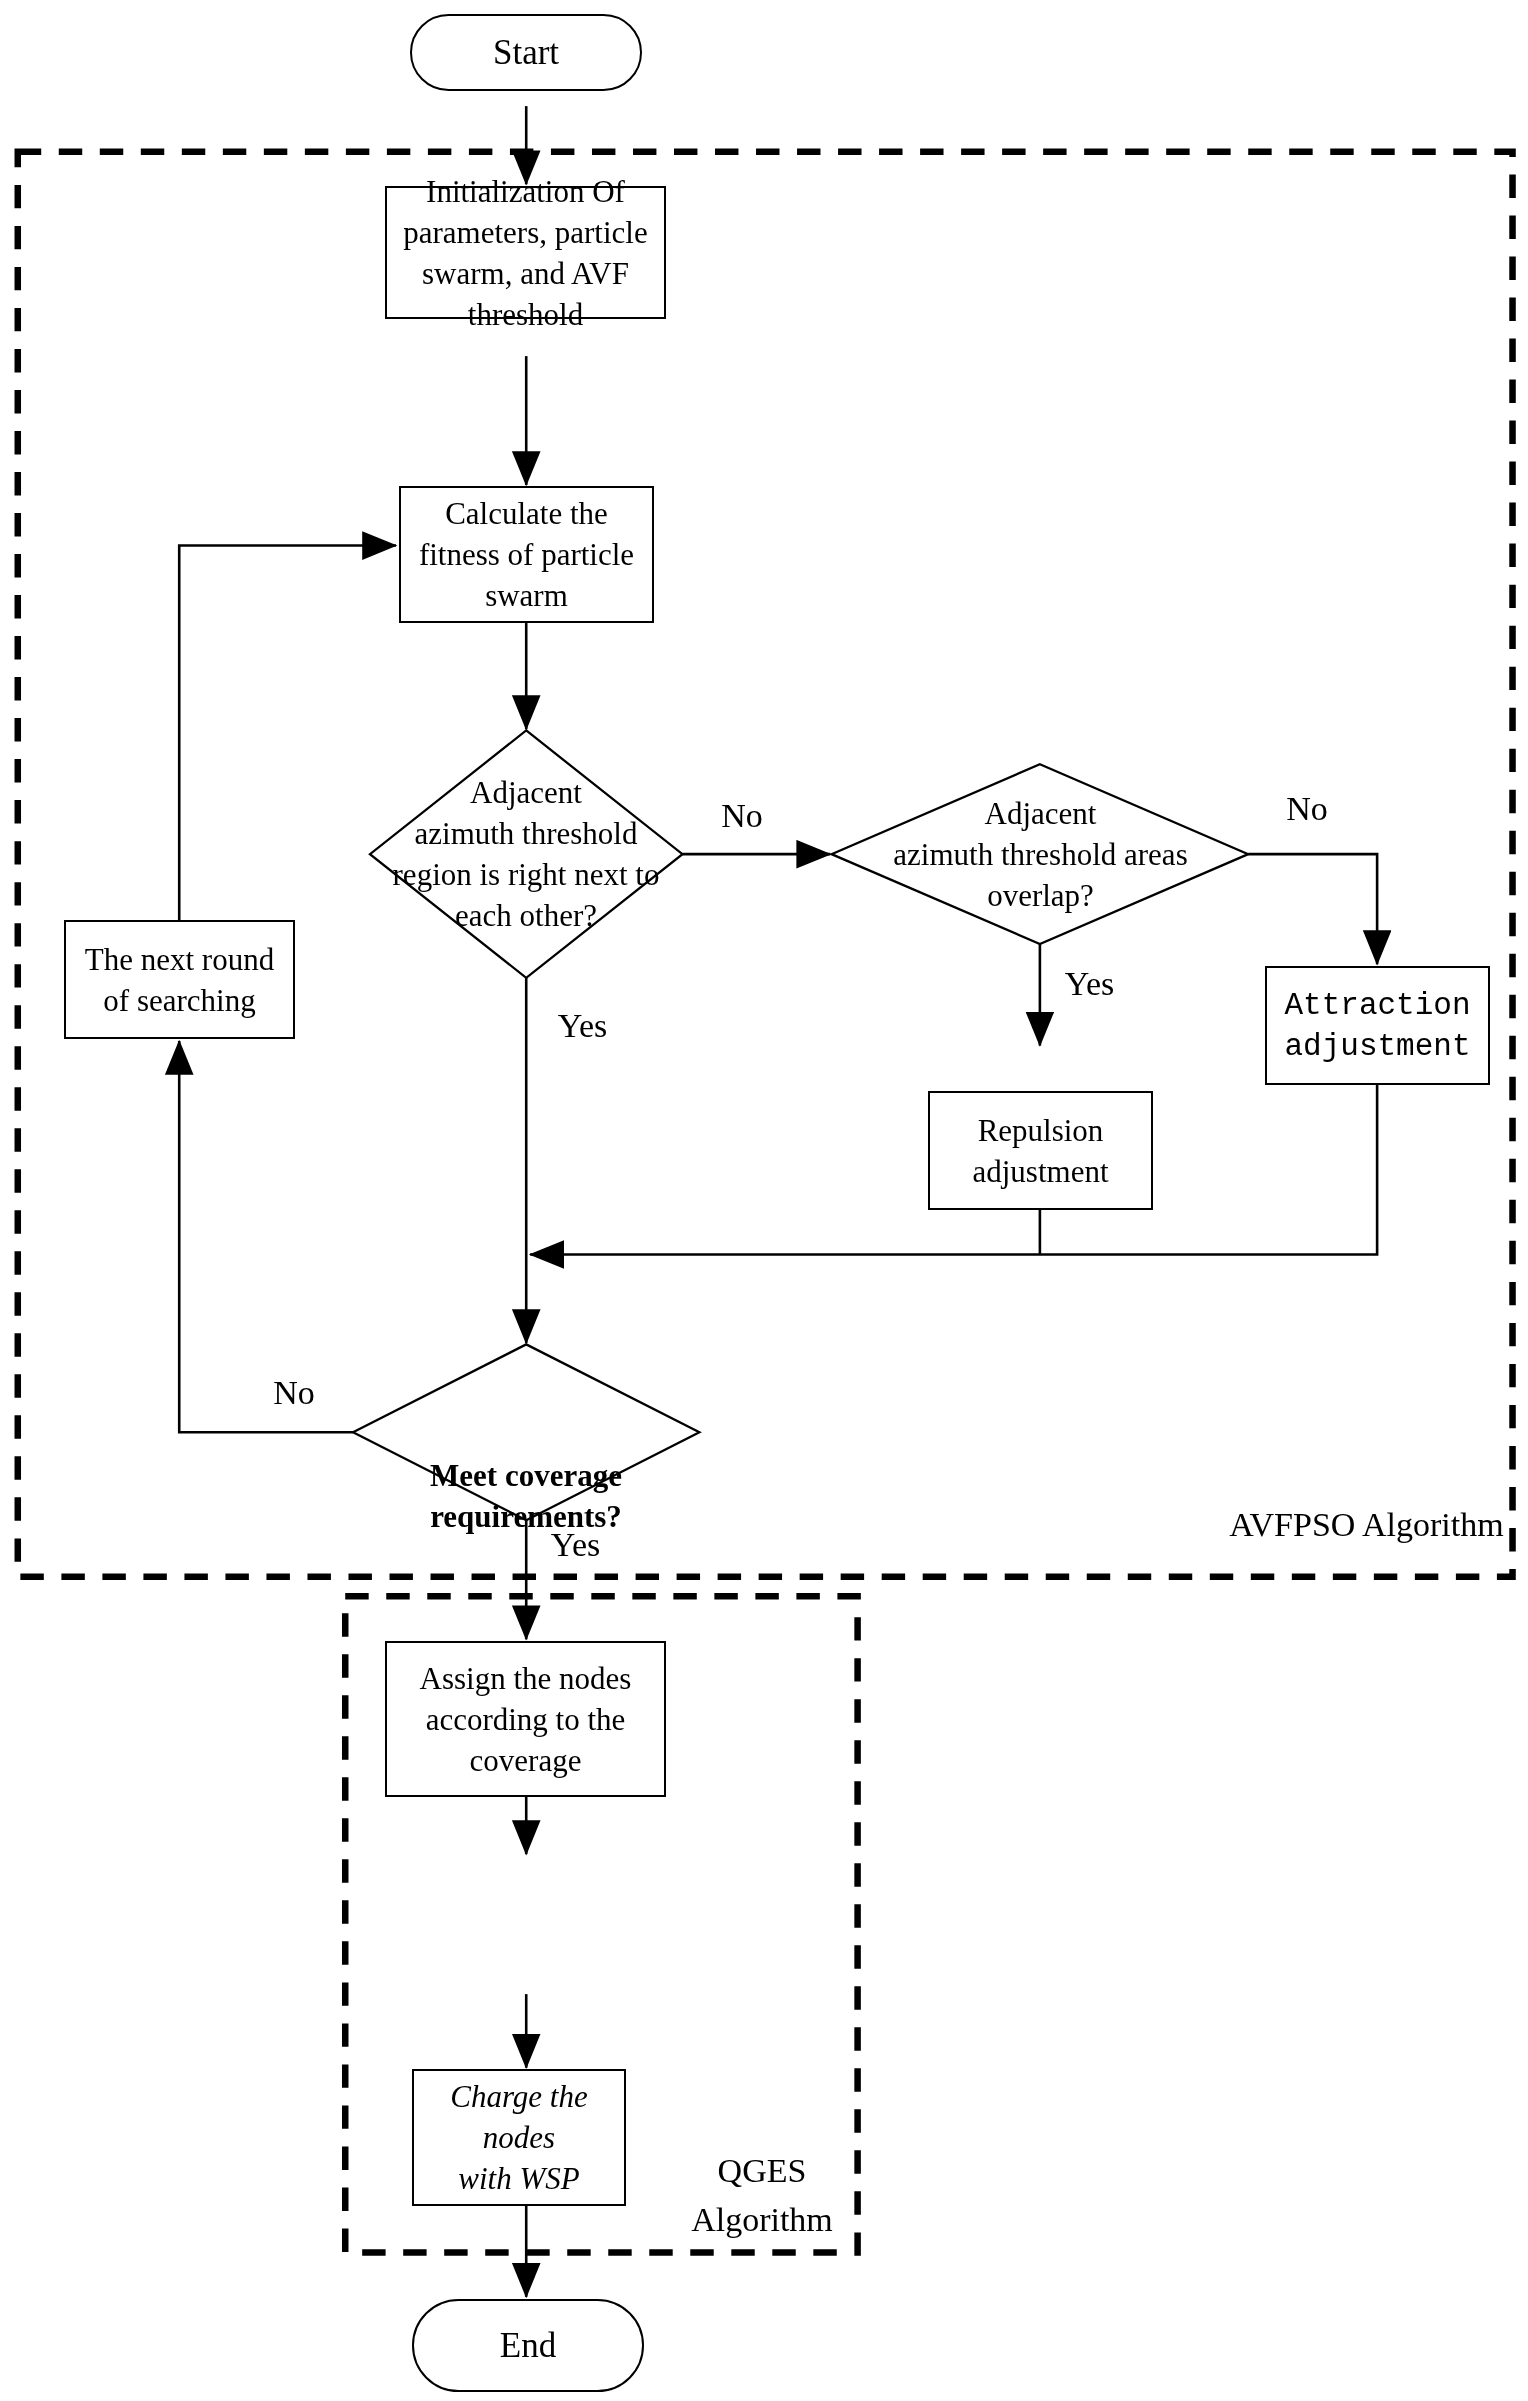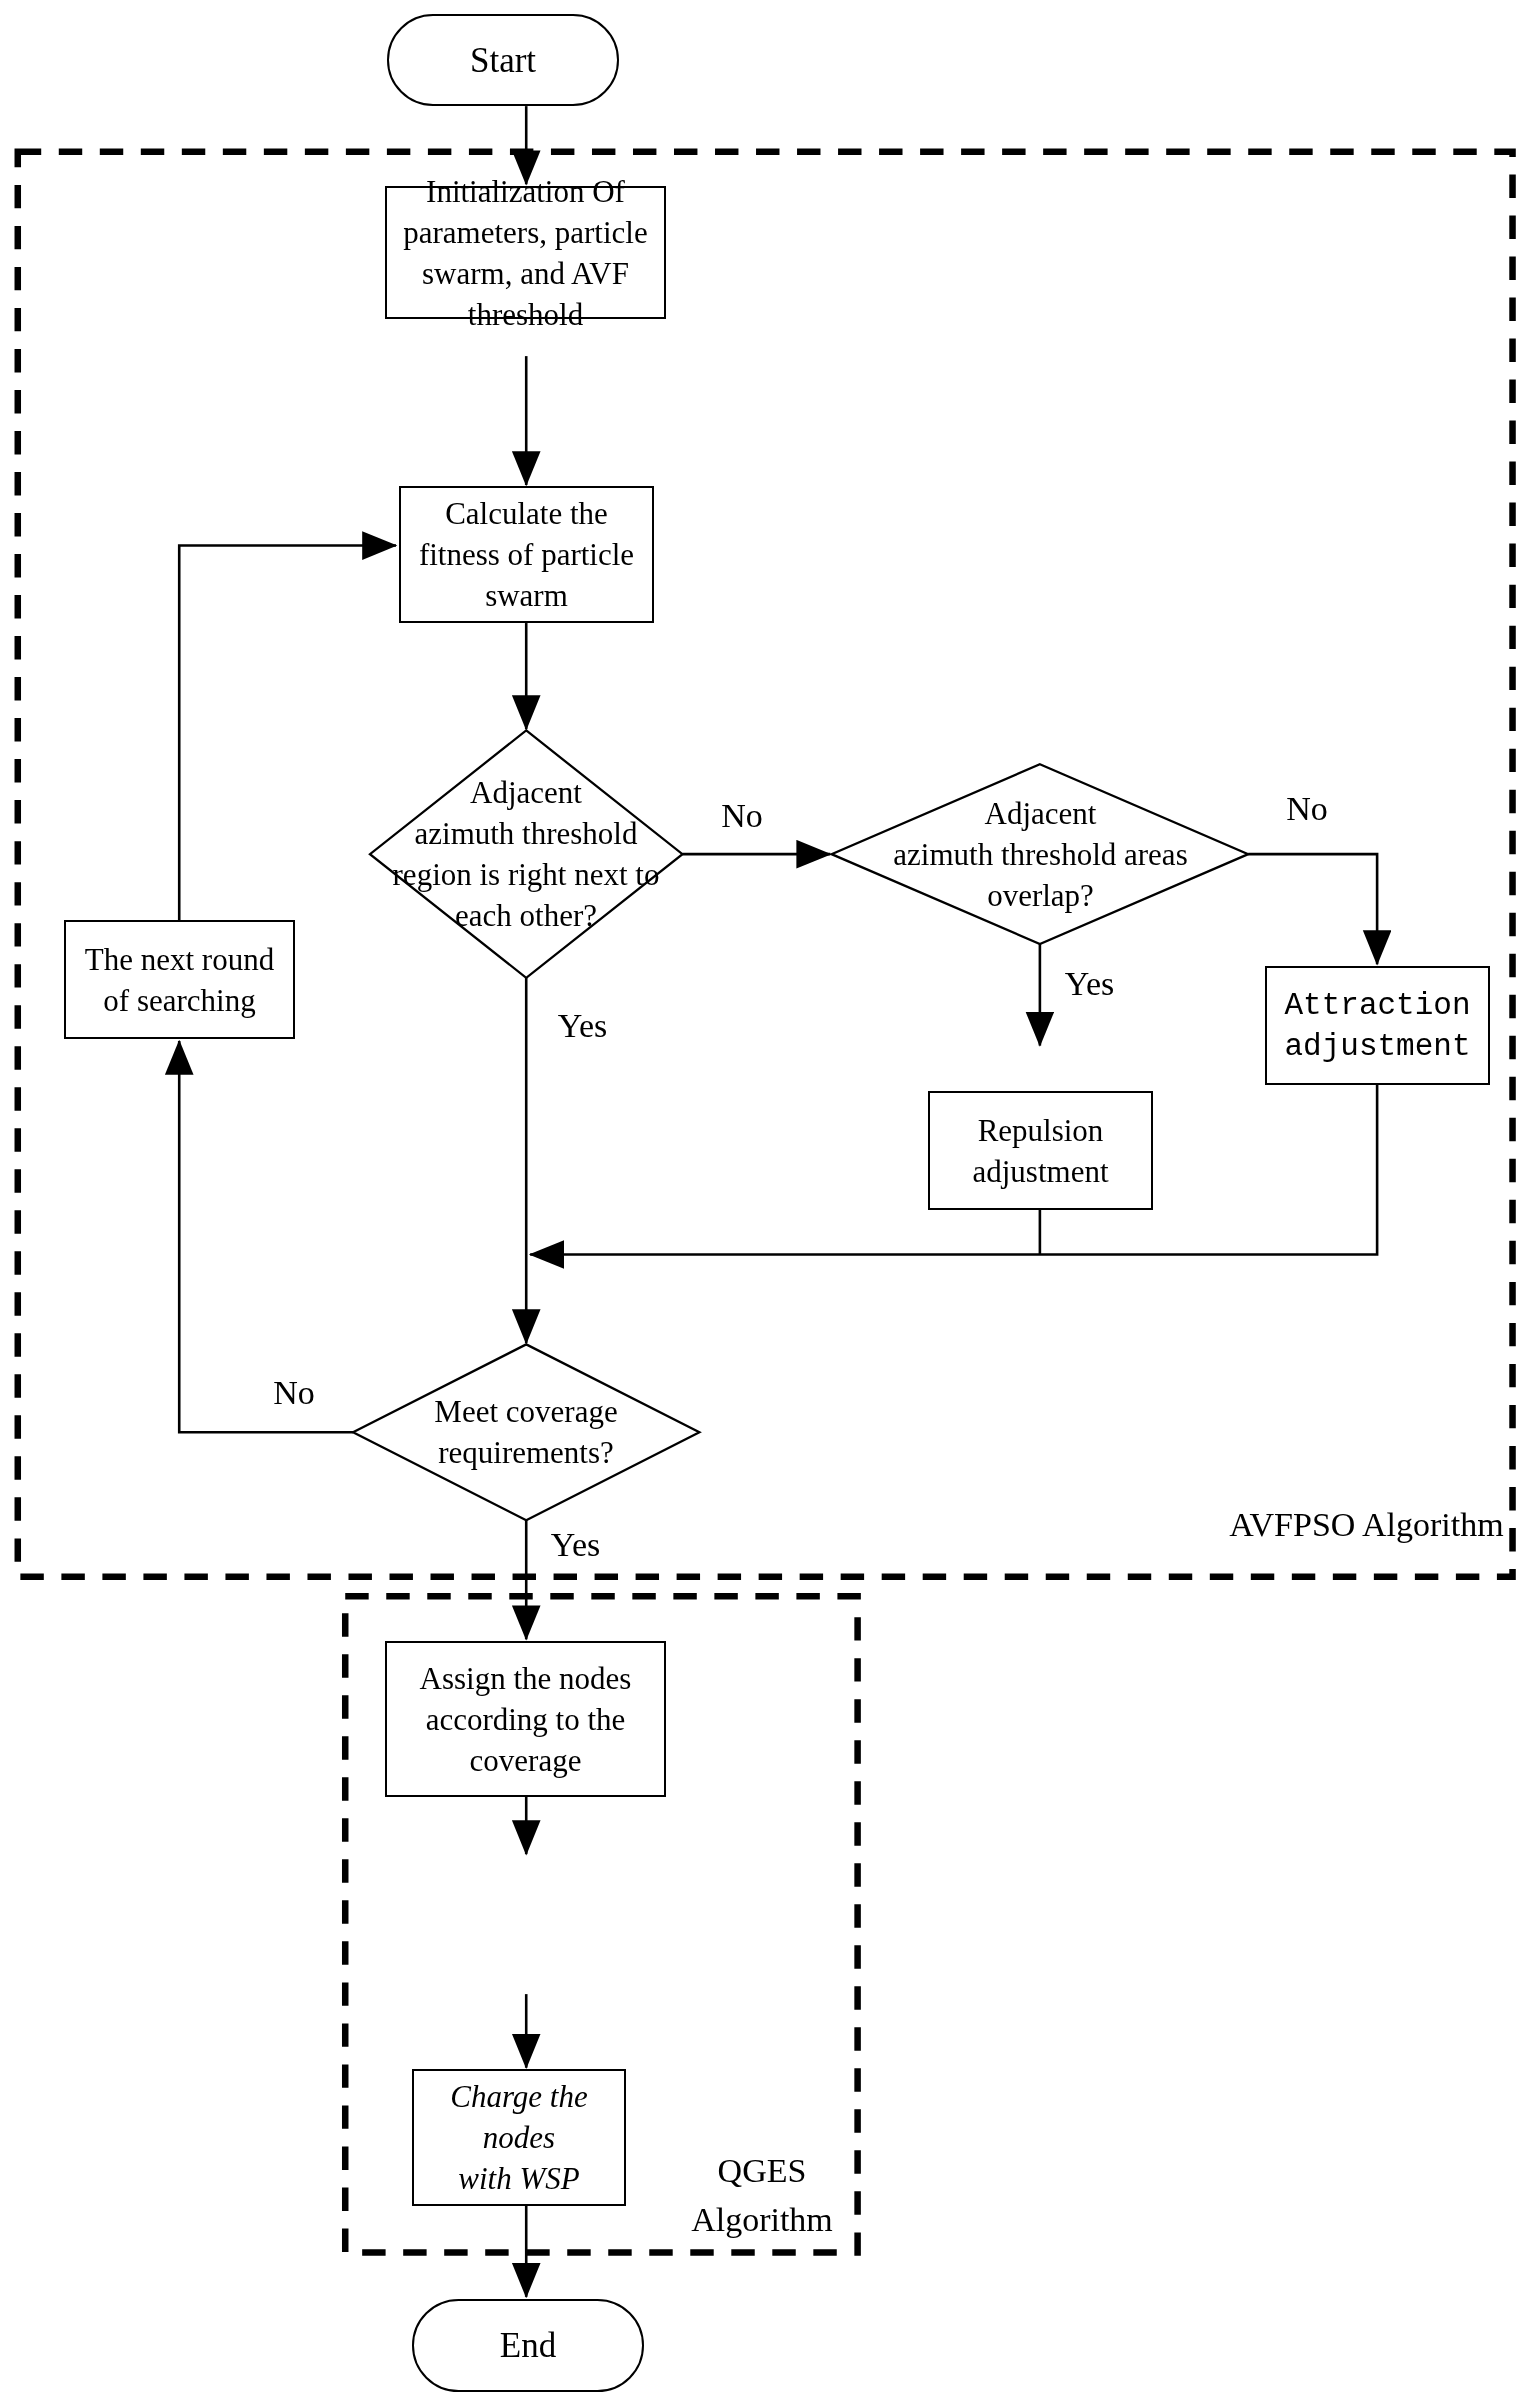--- a/index.html
+++ b/index.html
@@ -82,21 +82,21 @@
     <path d="M2115,1665 L2115,1927 L814,1927" stroke="#000" stroke-width="4" fill="none" marker-end="url(#arr)"></path>
     <path d="M808,1502 L808,2063" stroke="#000" stroke-width="4" fill="none" marker-end="url(#arr)"></path>
     <path d="M542,2200 L275,2200 L275,1599" stroke="#000" stroke-width="4" fill="none" marker-end="url(#arr)"></path>
     <path d="M275,1413 L275,838 L608,838" stroke="#000" stroke-width="4" fill="none" marker-end="url(#arr)"></path>
     <path d="M808,2335 L808,2518" stroke="#000" stroke-width="4" fill="none" marker-end="url(#arr)"></path>
     <path d="M808,2760 L808,2848" stroke="#000" stroke-width="4" fill="none" marker-end="url(#arr)"></path>
     <path d="M808,3063 L808,3176" stroke="#000" stroke-width="4" fill="none" marker-end="url(#arr)"></path>
     <path d="M808,3388 L808,3528" stroke="#000" stroke-width="4" fill="none" marker-end="url(#arr)"></path>
   </svg>
 
-  <div class="box stadium" style="left:387px; top:14.3px; width:232px; height:92px;">Start</div>
+  <div class="box stadium" style="left:410px; top:14.3px; width:232px; height:77px;">Start</div>
 
   <div class="box" style="left:385px; top:186px; width:281px; height:133px;">Initialization Of
 parameters, particle
 swarm, and AVF
 threshold</div>
 
   <div class="box" style="left:399px; top:486px; width:255px; height:137px;">Calculate the
 fitness of particle
 swarm</div>
 
@@ -121,21 +121,21 @@
 
   <div class="dtext" style="left:363px; top:750px; width:326px; height:208px;">Adjacent
 azimuth threshold
 region is right next to
 each other?</div>
 
   <div class="dtext" style="left:845px; top:777px; width:391px; height:154px;">Adjacent
 azimuth threshold areas
 overlap?</div>
 
-  <div class="dtext" style="left:353px; top:1380px; width:346px; height:104px;">Meet coverage
+  <div class="dtext" style="left:353px; top:1444px; width:346px; height:104px;font-weight:bold;">Meet coverage
 requirements?</div>
 
   <div class="elabel" style="left:703px; top:796px; width:78px;">No</div>
 
   <div class="elabel" style="left:540px; top:1006px; width:85px;">Yes</div>
 
   <div class="elabel" style="left:1268px; top:789px; width:78px;">No</div>
 
   <div class="elabel" style="left:1047px; top:964px; width:85px;">Yes</div>
 

